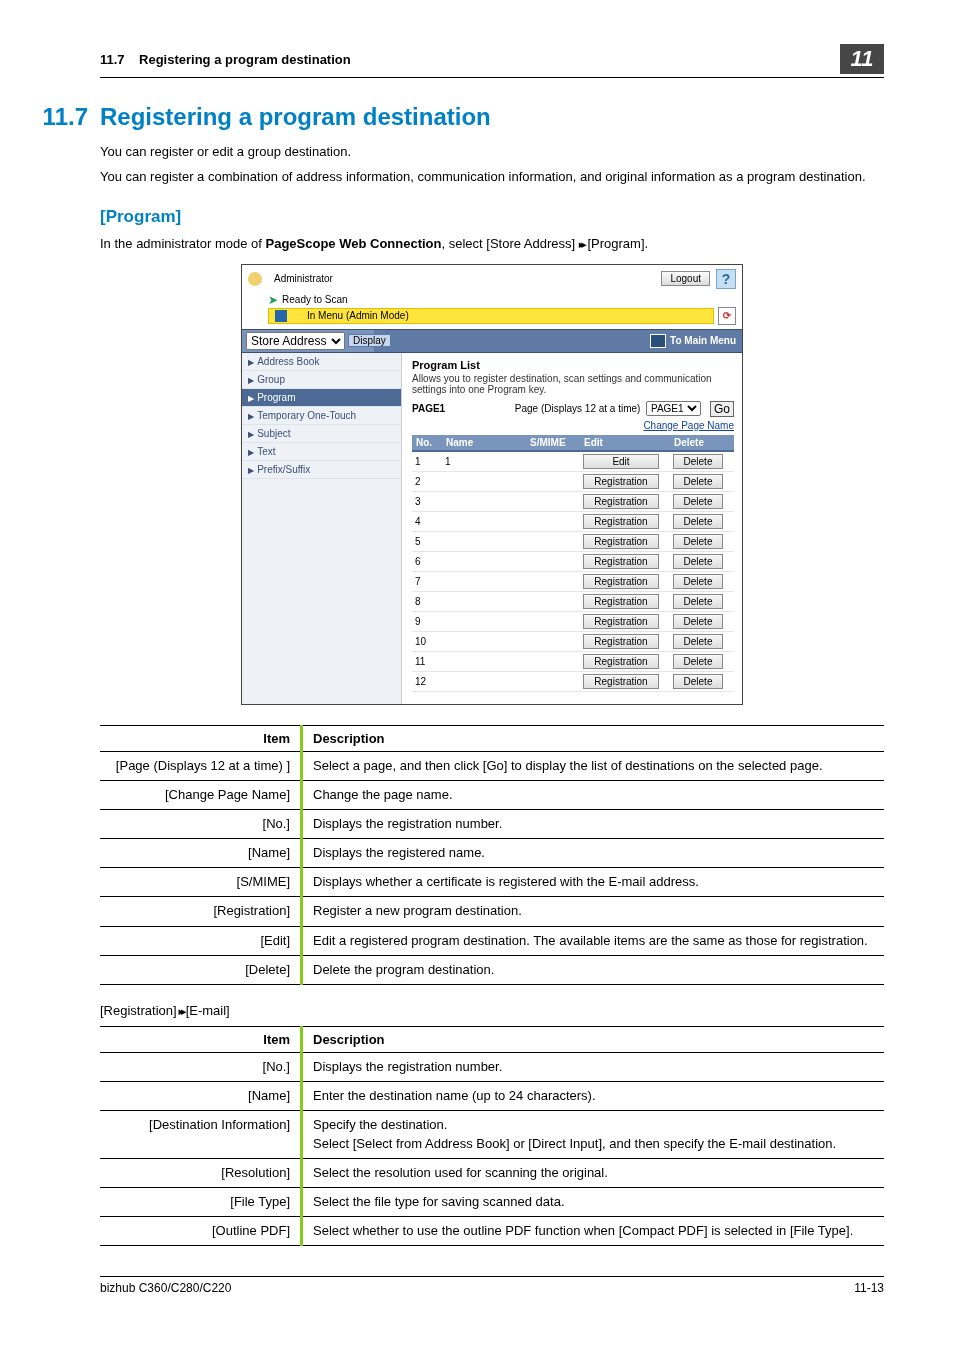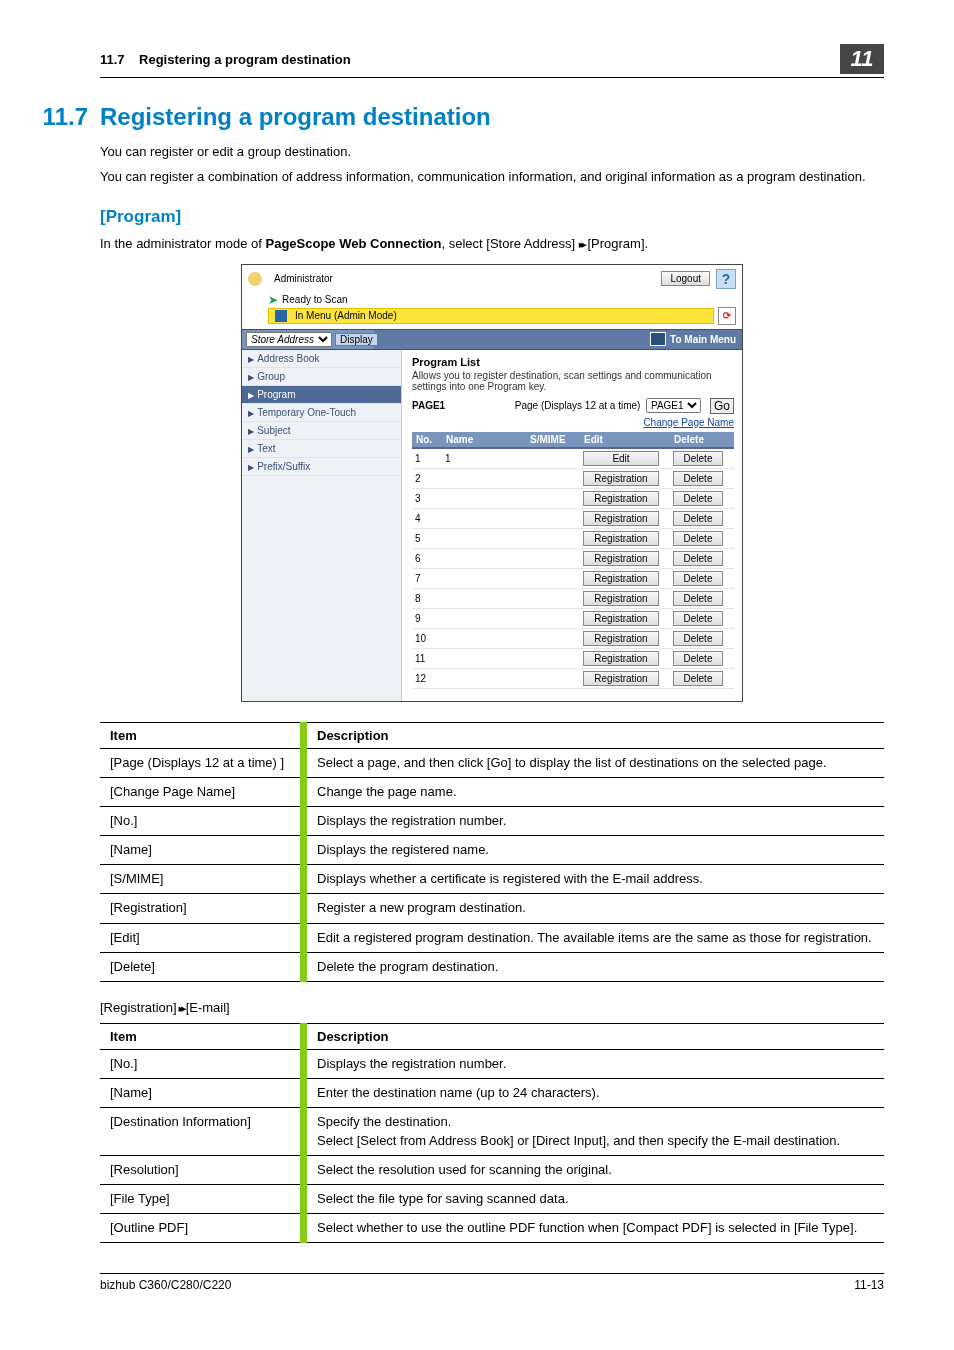--- a/index.html
+++ b/index.html
@@ -102,21 +102,21 @@
   .ss-status { padding: 2px 6px 0 26px; display:flex; align-items:center; gap:4px; }
   .ss-status .arrow { color:#19a24a; font-size:12px; }
   .ss-mode { display:flex; align-items:center; padding: 0 6px 4px 26px; }
   .ss-mode-bar {
     background: #ffe53b;
     border: 1px solid #e0c000;
     padding: 1px 6px;
     flex: 1;
     display: flex;
     align-items: center;
-    gap: 8px;
+    gap: 20px;
   }
   .ss-mode-icon {
     width: 12px; height: 12px; background:#2667a8;
   }
   .ss-refresh {
     width: 16px; height: 16px; border:1px solid #888; margin-left:4px;
     display:inline-flex; align-items:center; justify-content:center;
     color:#c33; font-weight:bold;
   }
   .ss-nav {
@@ -129,23 +129,22 @@
   .ss-nav-left {
     background: #7a95bb;
     padding: 2px 4px;
     display:flex;
     align-items:center;
     gap:3px;
     width: 132px;
     box-sizing: border-box;
   }
   .ss-nav-left select {
-    font-size: 10px;
+    font-size: 12px;
     width: 102px;
-    font-style: italic;
   }
   .ss-nav-left .display-btn {
     background:#c6d6ec;
     color:#000;
     border:1px solid #5c7aab;
     padding: 0 4px;
     font-size:10px;
   }
   .ss-nav-right {
     flex:1;
@@ -241,21 +240,22 @@
   }
   table.desc td {
     border-bottom: 1px solid #000;
     padding: 5px 10px;
     vertical-align: top;
     line-height: 1.4;
   }
   table.desc th:first-child,
   table.desc td:first-child {
     width: 180px;
-    border-right: 7px solid #84cc16;
+    border-right: 3px solid #84cc16;
+    text-align: right;
   }
   .chain-label {
     font-size: 13px;
     margin: 18px 0 8px 0;
   }
   .chain-label .arrows::before { content: "\25B8\25B8"; letter-spacing:-3px; font-size:11px; padding: 0 2px; }
   .footer {
     display:flex;
     justify-content: space-between;
     font-size: 12px;

